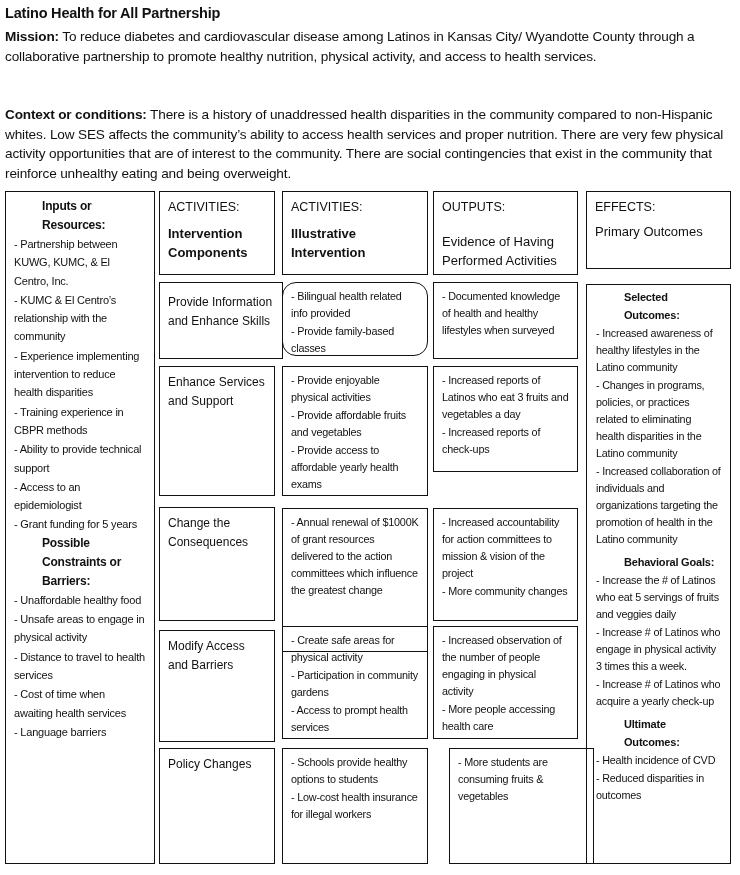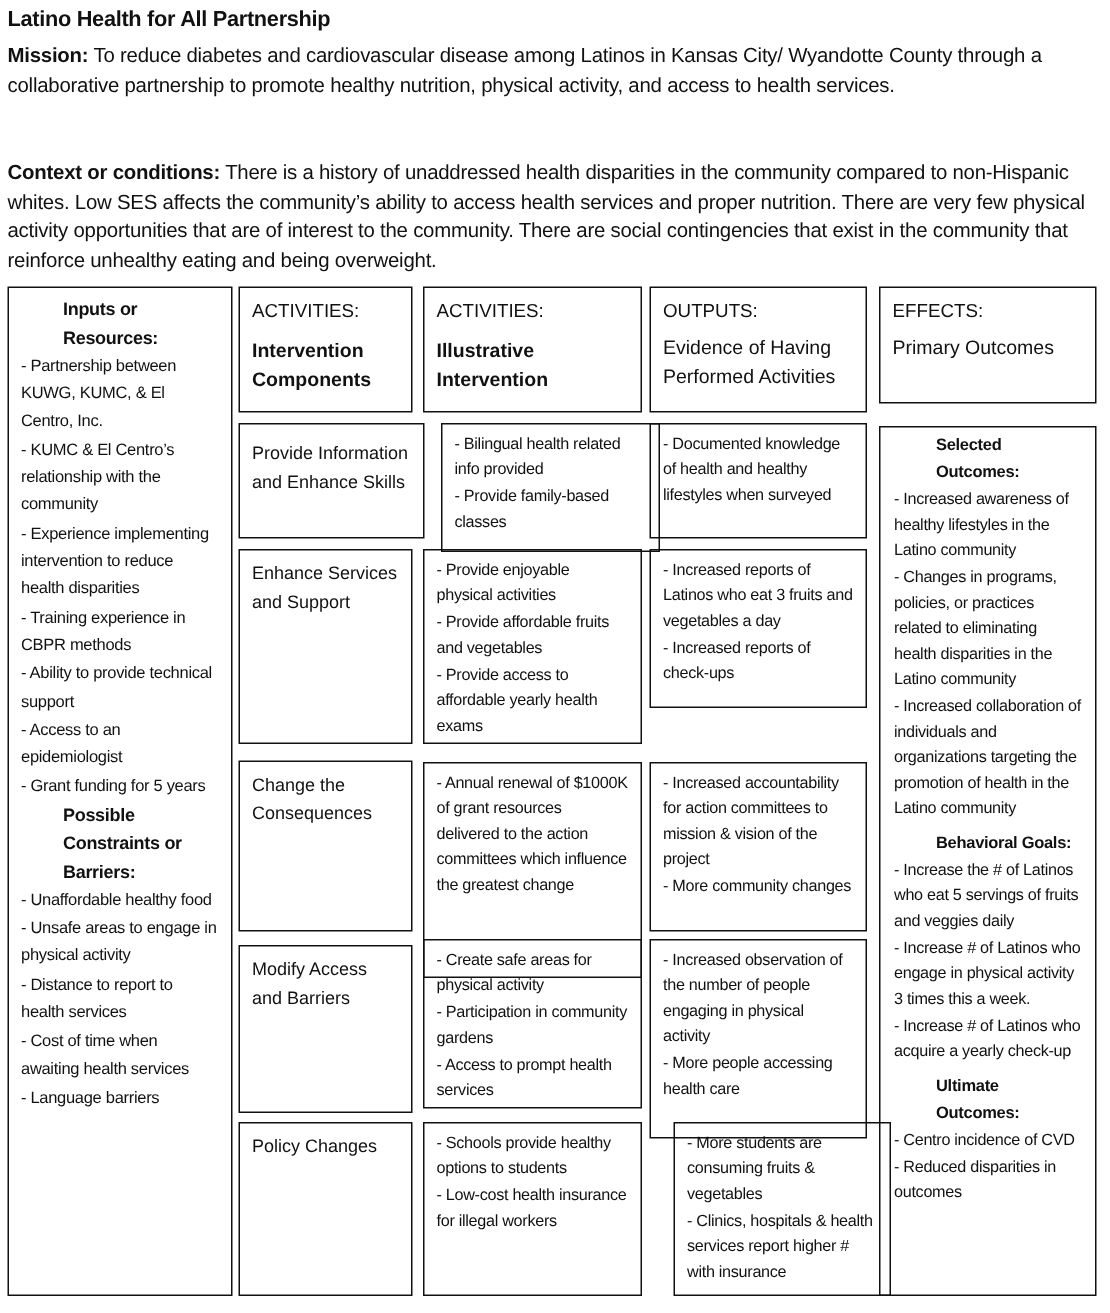--- a/index.html
+++ b/index.html
@@ -44,47 +44,47 @@
     <span class="item" style="margin-bottom:1px">- Experience implementing intervention to reduce health disparities</span>
     <span class="item" style="margin-bottom:1px">- Training experience in CBPR methods</span>
     <span class="item" style="margin-bottom:1px">- Ability to provide technical support</span>
     <span class="item" style="margin-bottom:1px">- Access to an epidemiologist</span>
     <span class="item">- Grant funding for 5 years</span>
   </div>
   <div class="t h">Possible Constraints or Barriers:</div>
   <div class="t">
     <span class="item" style="margin-bottom:1px">- Unaffordable healthy food</span>
     <span class="item" style="margin-bottom:1px">- Unsafe areas to engage in physical activity</span>
-    <span class="item" style="margin-bottom:1px">- Distance to report to health services</span>
+    <span class="item" style="margin-bottom:1px">- Distance to travel to health services</span>
     <span class="item" style="margin-bottom:1px">- Cost of time when awaiting health services</span>
     <span class="item">- Language barriers</span>
   </div>
 </div>
 
 <div class="box hd" style="left:159px; top:191px; width:116px; height:84px;">
   <div class="lbl">ACTIVITIES:</div>
   <div class="sub bold">Intervention Components</div>
 </div>
 <div class="box hd" style="left:282px; top:191px; width:146px; height:84px;">
   <div class="lbl">ACTIVITIES:</div>
   <div class="sub bold">Illustrative Intervention</div>
 </div>
 <div class="box hd" style="left:433px; top:191px; width:145px; height:84px;">
   <div class="lbl">OUTPUTS:</div>
-  <div class="sub" style="margin-top:6px">Evidence of Having Performed Activities</div>
+  <div class="sub" style="margin-top:16px">Evidence of Having Performed Activities</div>
 </div>
 <div class="box hd" style="left:586px; top:191px; width:145px; height:78px;">
   <div class="lbl">EFFECTS:</div>
   <div class="sub" style="margin-top:6px">Primary Outcomes</div>
 </div>
 
 <div class="box row" style="left:159px; top:282px; width:124px; height:77px;">
   <div class="lab">Provide Information and Enhance Skills</div>
 </div>
-<div class="box small" style="left:294px; top:282px; width:146px; height:86px;">
+<div class="box small" style="left:282px; top:282px; width:146px; height:74px;border-radius:14px;">
   <div class="t">
     <span class="item">- Bilingual health related info provided</span>
     <span class="item">- Provide family-based classes</span>
   </div>
 </div>
 <div class="box small" style="left:433px; top:282px; width:145px; height:77px;">
   <div class="t">
     <span class="item">- Documented knowledge of health and healthy lifestyles when surveyed</span>
   </div>
 </div>
@@ -124,54 +124,53 @@
 <div class="box row" style="left:159px; top:630px; width:116px; height:112px;">
   <div class="lab" style="margin-top:2px">Modify Access and Barriers</div>
 </div>
 <div class="box small" style="left:282px; top:626px; width:146px; height:113px;">
   <div class="t">
     <span class="item">- Create safe areas for physical activity</span>
     <span class="item">- Participation in community gardens</span>
     <span class="item">- Access to prompt health services</span>
   </div>
 </div>
-<div class="box small" style="left:433px; top:626px; width:145px; height:133px;">
+<div class="box small" style="left:433px; top:626px; width:145px; height:113px;">
   <div class="t">
     <span class="item">- Increased observation of the number of people engaging in physical activity</span>
     <span class="item">- More people accessing health care</span>
   </div>
 </div>
 
 <div class="box row" style="left:159px; top:748px; width:116px; height:116px;">
   <div class="lab" style="margin-top:2px">Policy Changes</div>
 </div>
 <div class="box small" style="left:282px; top:748px; width:146px; height:116px;">
   <div class="t">
     <span class="item">- Schools provide healthy options to students</span>
     <span class="item">- Low-cost health insurance for illegal workers</span>
   </div>
 </div>
 <div class="box small" style="left:449px; top:748px; width:145px; height:116px;">
   <div class="t">
     <span class="item">- More students are consuming fruits &amp; vegetables</span>
-    <span class="item">- Clinics, hospitals &amp; health services report higher # with insurance</span>
   </div>
 </div>
 
 <div class="box small" style="left:586px; top:284px; width:145px; height:580px; padding:3px 9px;">
   <div class="t h" style="font-size:11px; line-height:18px;">Selected Outcomes:</div>
   <div class="t">
     <span class="item">- Increased awareness of healthy lifestyles in the Latino community</span>
     <span class="item">- Changes in programs, policies, or practices related to eliminating health disparities in the Latino community</span>
     <span class="item">- Increased collaboration of individuals and organizations targeting the promotion of health in the Latino community</span>
   </div>
   <div class="t h" style="font-size:11px; line-height:18px; margin-top:5px;">Behavioral Goals:</div>
   <div class="t">
     <span class="item">- Increase the # of Latinos who eat 5 servings of fruits and veggies daily</span>
     <span class="item">- Increase # of Latinos who engage in physical activity 3 times this a week.</span>
     <span class="item">- Increase # of Latinos who acquire a yearly check-up</span>
   </div>
   <div class="t h" style="font-size:11px; line-height:18px; margin-top:5px;">Ultimate Outcomes:</div>
   <div class="t">
-    <span class="item">- Centro incidence of CVD</span>
+    <span class="item">- Health incidence of CVD</span>
     <span class="item">- Reduced disparities in outcomes</span>
   </div>
 </div>
 
 </body></html>

